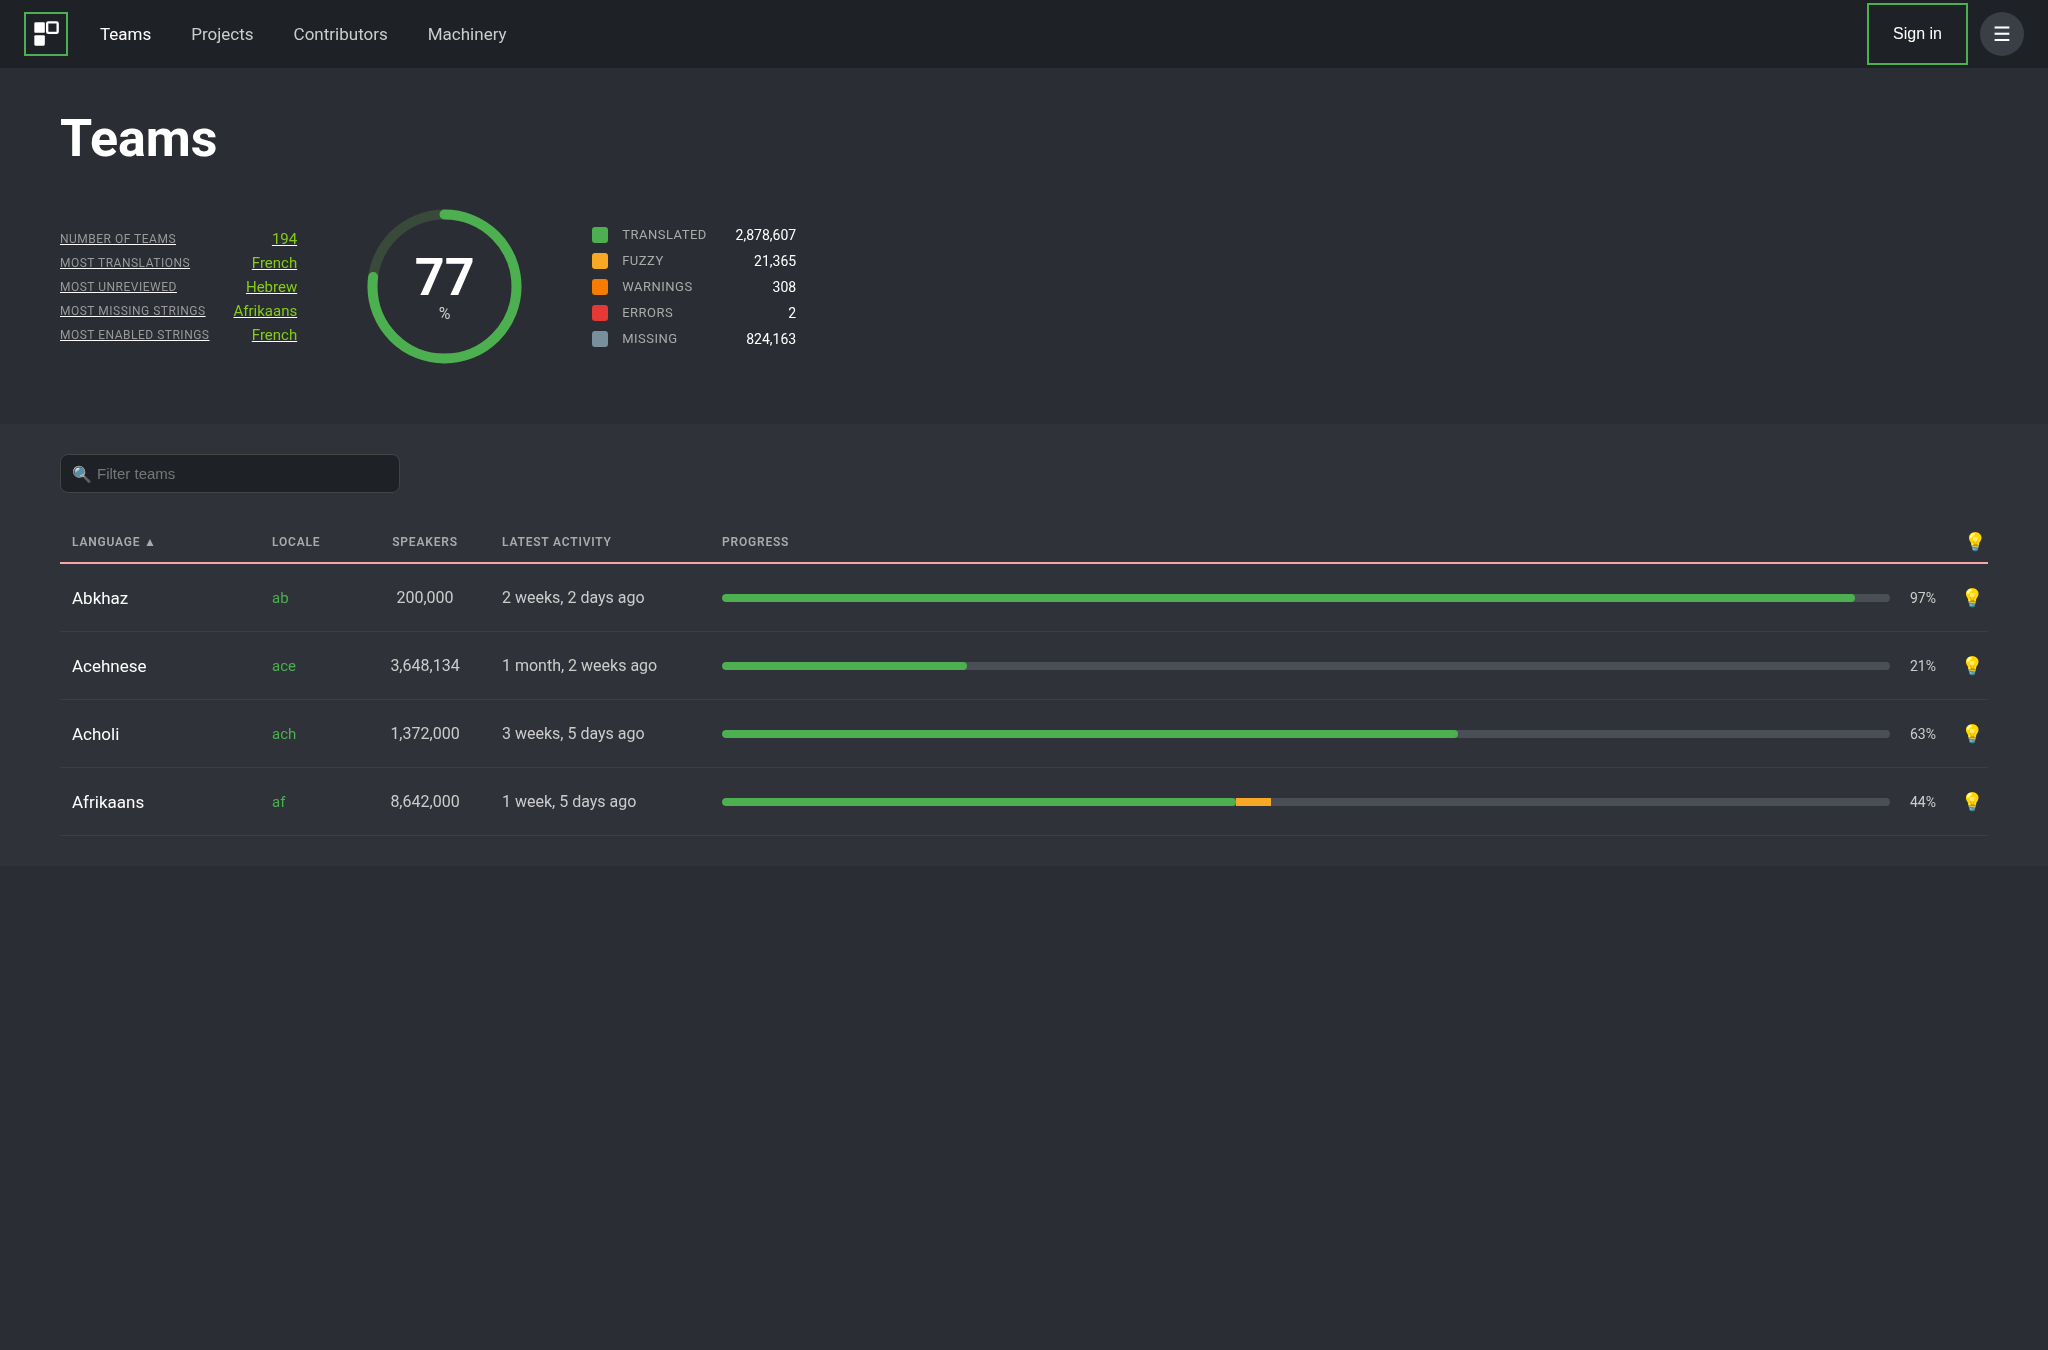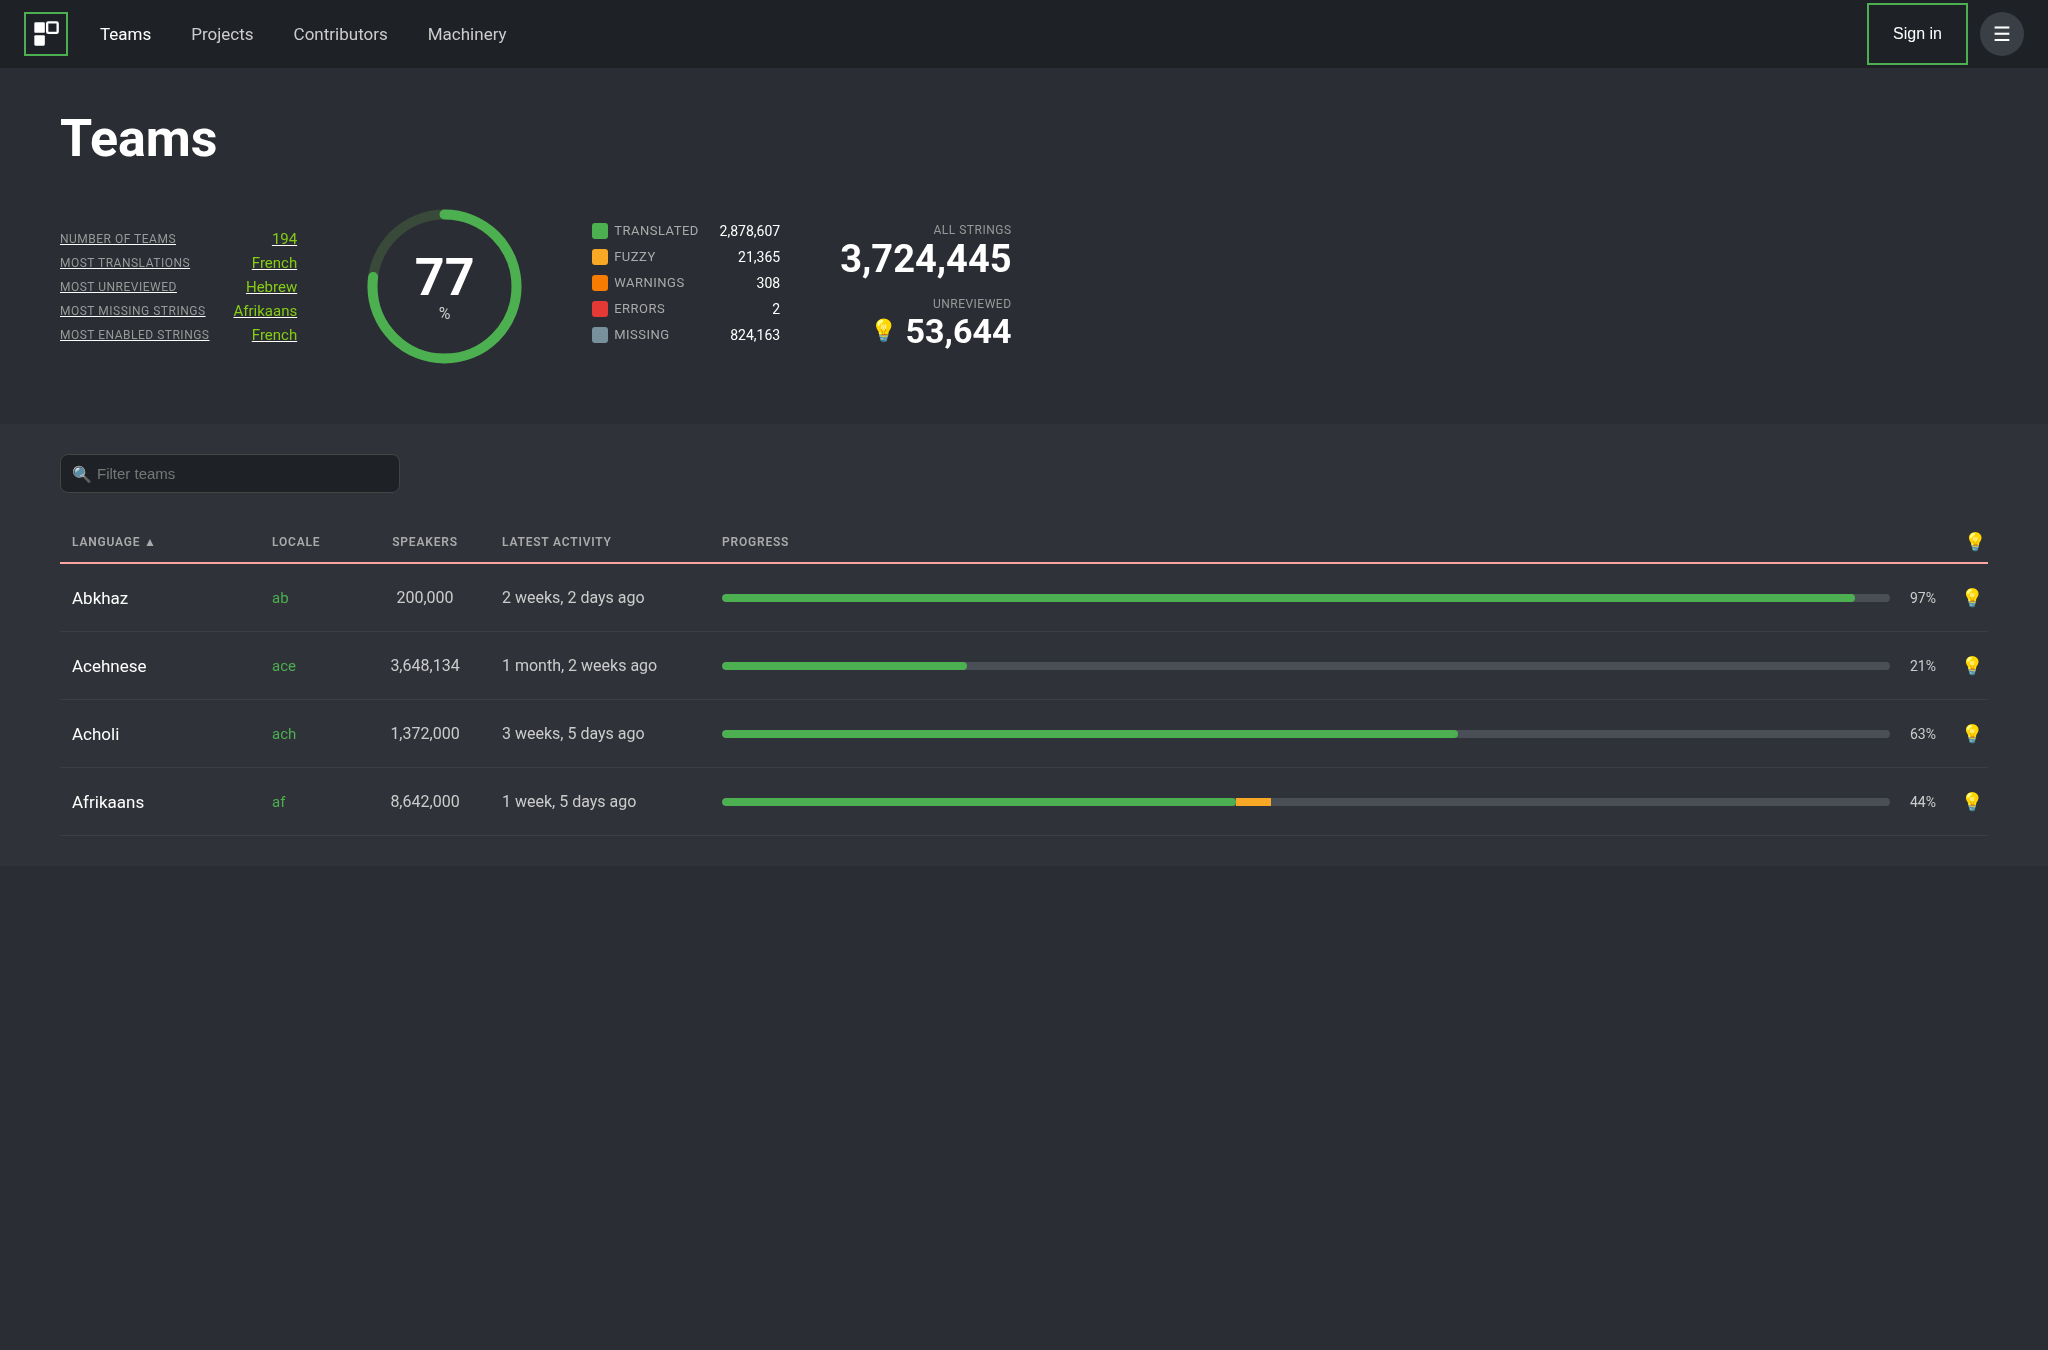--- a/index.html
+++ b/index.html
@@ -115,21 +115,21 @@
     .donut-pct { font-size: 52px; font-weight: 700; line-height: 1; }
     .donut-sym { font-size: 16px; color: #ccc; }
 
     
     .hero-stats-right {
       display: flex;
       gap: 60px;
       align-items: flex-start;
     }
     .string-types { display: flex; flex-direction: column; gap: 10px; }
-    .string-type-row { display: flex; align-items: center; gap: 6px; }
+    .string-type-row { display: flex; align-items: center; gap: 14px; }
     .type-dot {
       width: 16px; height: 16px; border-radius: 3px; flex-shrink: 0;
     }
     .type-name { font-size: 13px; color: #aaa; text-transform: uppercase; letter-spacing: 0.5px; width: 90px; }
     .type-count { font-size: 14px; color: #fff; text-align: right; min-width: 70px; }
     .all-strings-block { text-align: right; }
     .all-label { font-size: 12px; color: #999; text-transform: uppercase; letter-spacing: 0.5px; }
     .all-value { font-size: 38px; font-weight: 700; color: #fff; }
     .unreviewed-block { text-align: right; margin-top: 16px; }
     .unreviewed-label { font-size: 12px; color: #999; text-transform: uppercase; letter-spacing: 0.5px; }
@@ -302,33 +302,20 @@
             <div class="type-dot" style="background: rgb(229, 57, 53);"></div>
             <div class="type-name">ERRORS</div>
             <div class="type-count">2</div>
           </div>
           <div class="string-type-row">
             <div class="type-dot" style="background: rgb(120, 144, 156);"></div>
             <div class="type-name">MISSING</div>
             <div class="type-count">824,163</div>
           </div>
         </div>
-      <div>
-        <div class="all-strings-block">
-          <div class="all-label">ALL STRINGS</div>
-          <div class="all-value">3,724,445</div>
-        </div>
-        <div class="unreviewed-block">
-          <div class="unreviewed-label">UNREVIEWED</div>
-          <div class="unreviewed-value">
-            <span style="color:#42a5f5; font-size:22px;">💡</span>
-            <span>53,644</span>
-          </div>
-        </div>
-      </div>
     </div>
   </div>
 </div>
 
 <div class="table-section">
   <div class="filter-input-wrapper">
     <span class="filter-icon">🔍</span>
     <input class="filter-input" type="text" placeholder="Filter teams" style="">
   </div>
 

